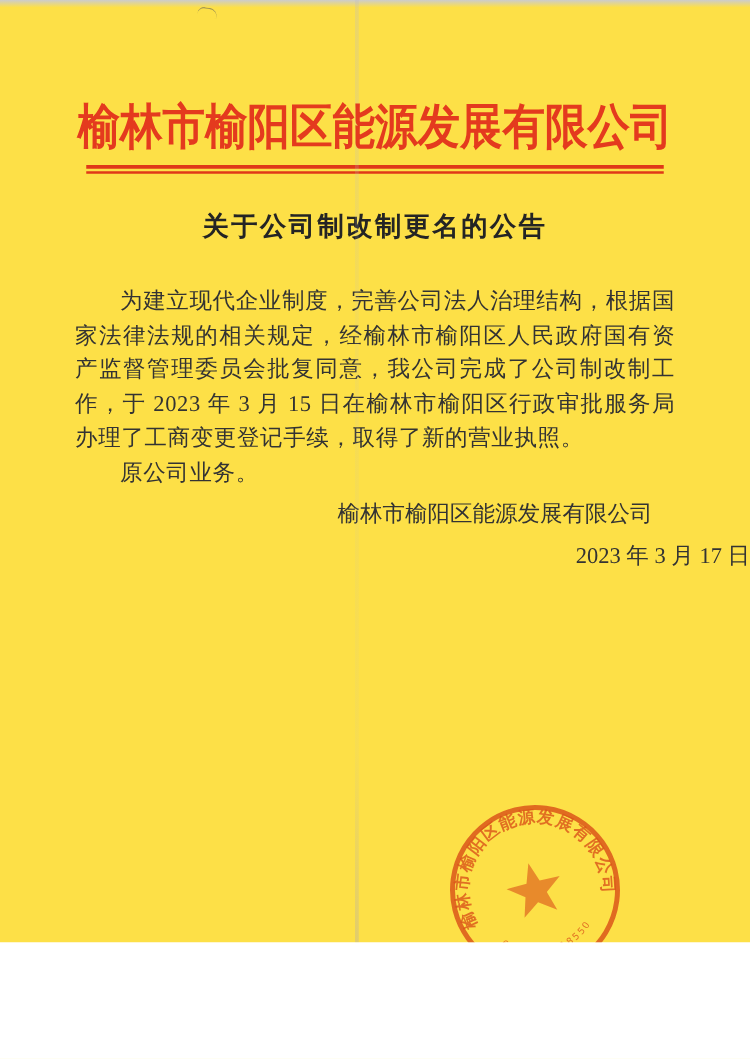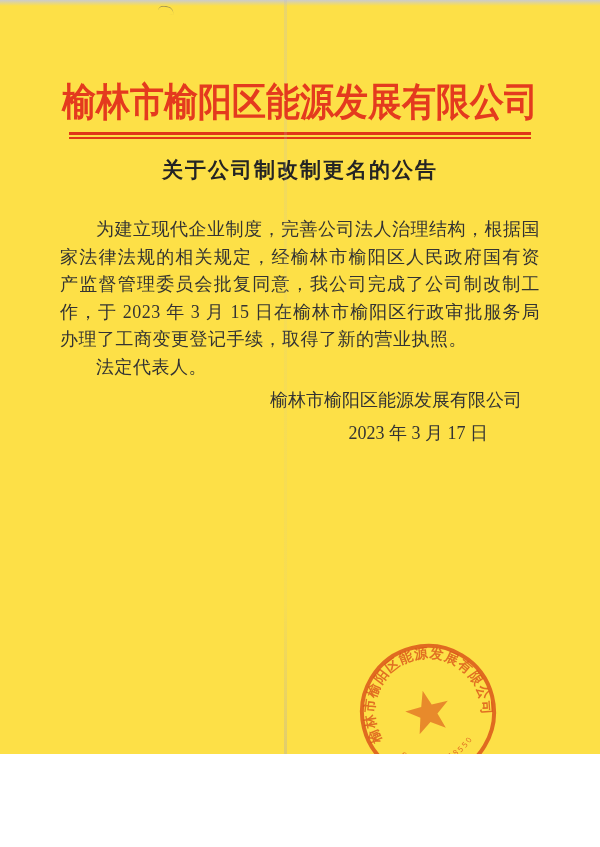--- a/index.html
+++ b/index.html
@@ -46,38 +46,38 @@
     white-space: nowrap;
   }
   .red-rule {
     width: 462px;
     margin: 22px auto 0;
     height: 2px;
     border-top: 3px solid var(--divider-red, #e03818);
     border-bottom: 2px solid var(--divider-red, #e03818);
   }
   .doc-title {
-    margin: 17px 0 0;
+    margin: 28px 0 0;
     text-align: center;
     font-size: 21px;
     font-weight: bold;
     color: #242424;
     letter-spacing: 2px;
   }
   .body-text {
     margin: 32px 60px 0;
     font-size: 18px;
     line-height: 27.5px;
     text-align: justify;
     letter-spacing: 0.5px;
   }
   .body-text p { margin: 0; text-indent: 2em; }
   .signature { margin-top: 6px; text-align: right; font-size: 18px; line-height: 27px; }
   .sig-company { padding-right: 78px; }
-  .sig-date { padding-right: 112px; margin-top: 6px; }
+  .sig-date { margin-top: 6px; }
   .seal {
     position: absolute;
     left: 352px; top: 636px;
     width: 152px; height: 152px;
     color: var(--seal-red, #d84b40);
     mix-blend-mode: multiply;
     opacity: 0.87;
     transform: rotate(-14deg);
     pointer-events: none;
   }
@@ -107,21 +107,21 @@
   <div class="pen-mark"></div>
 
   <div class="header-company">榆林市榆阳区能源发展有限公司</div>
 
   <div class="red-rule"></div>
 
   <h1 class="doc-title">关于公司制改制更名的公告</h1>
 
   <div class="body-text">
     <p>为建立现代企业制度，完善公司法人治理结构，根据国家法律法规的相关规定，经榆林市榆阳区人民政府国有资产监督管理委员会批复同意，我公司完成了公司制改制工作，于 2023 年 3 月 15 日在榆林市榆阳区行政审批服务局办理了工商变更登记手续，取得了新的营业执照。</p>
-    <p>法定代表人。</p>
+    <p>原公司业务。</p>
   </div>
 
   <div class="signature">
     <div class="sig-company">榆林市榆阳区能源发展有限公司</div>
     <div class="sig-date">2023 年 3 月 17 日</div>
   </div>
 
   <div class="seal">
     <svg viewBox="0 0 152 152" width="152" height="152">
       <defs>

